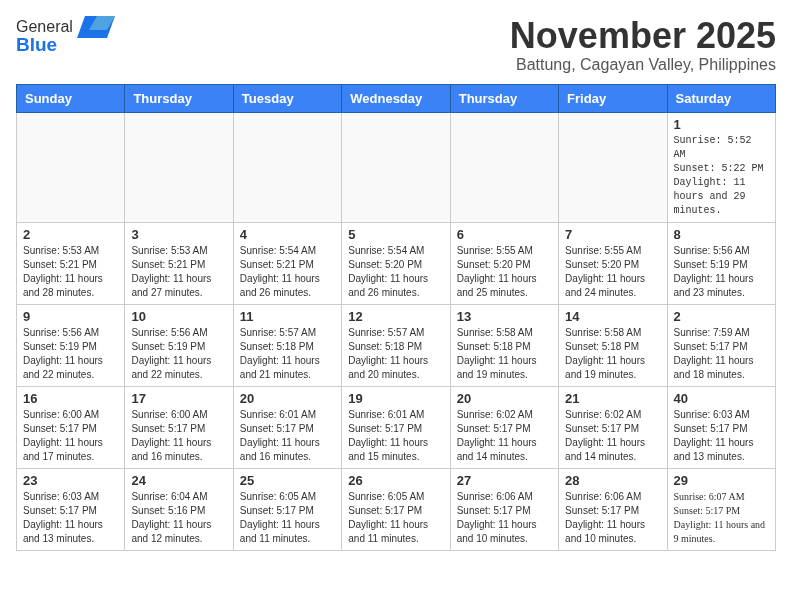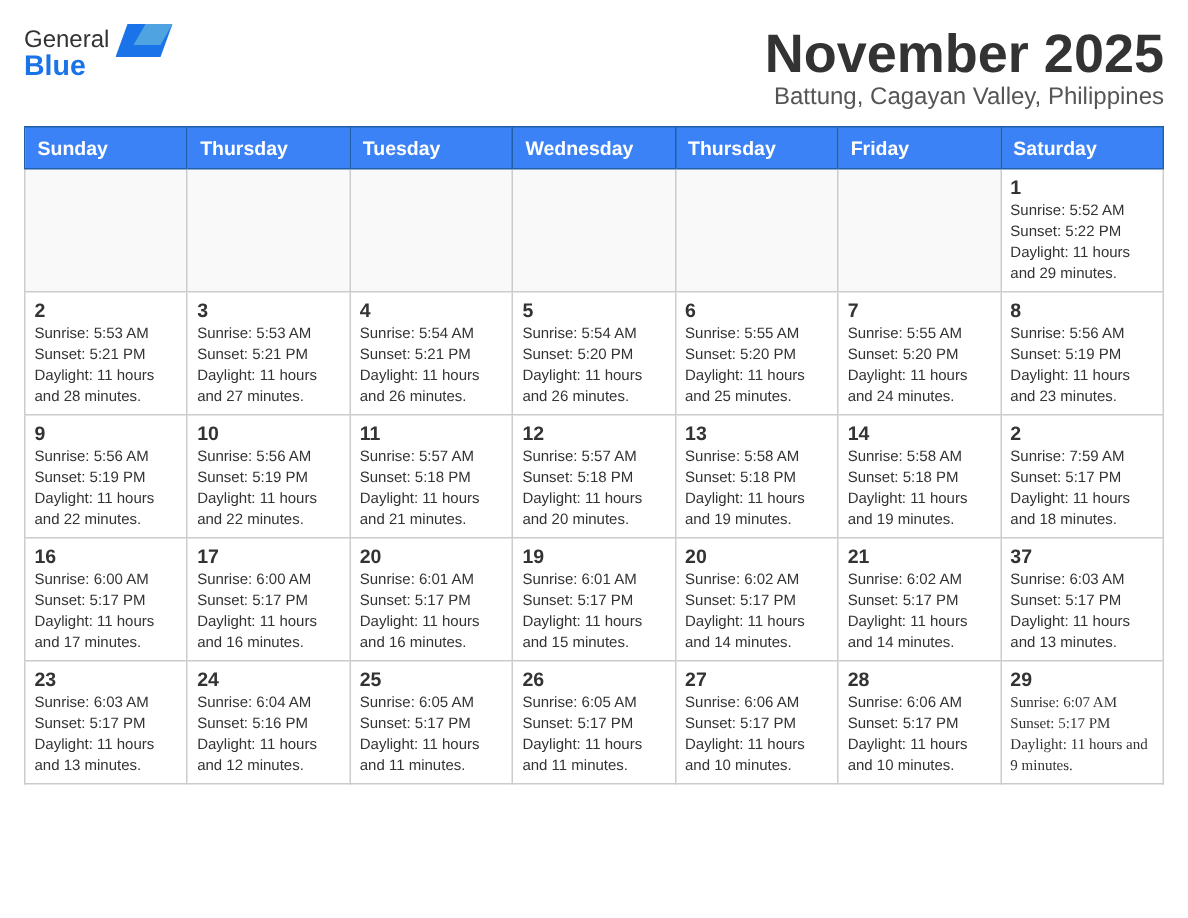--- a/index.html
+++ b/index.html
@@ -111,21 +111,21 @@
   <tbody id="calendar-body">
   <tr>
         <td class="empty"></td>
         <td class="empty"></td>
         <td class="empty"></td>
         <td class="empty"></td>
         <td class="empty"></td>
         <td class="empty"></td>
         <td>
           <span class="day-number">1</span>
-          <div class="cell-content" style="white-space: pre-line;">Sunrise: 5:52 AM
+          <div class="cell-content" style="white-space: pre-line; font-family: Liberation Mono, monospace;">Sunrise: 5:52 AM
 Sunset: 5:22 PM
 Daylight: 11 hours and 29 minutes.</div>
         </td>
       </tr>
       <tr>
         <td>
           <span class="day-number">2</span>
           <div class="cell-content" style="white-space: pre-line;">Sunrise: 5:53 AM
 Sunset: 5:21 PM
 Daylight: 11 hours and 28 minutes.</div>
@@ -242,21 +242,21 @@
 Sunset: 5:17 PM
 Daylight: 11 hours and 14 minutes.</div>
         </td>
         <td>
           <span class="day-number">21</span>
           <div class="cell-content" style="white-space: pre-line;">Sunrise: 6:02 AM
 Sunset: 5:17 PM
 Daylight: 11 hours and 14 minutes.</div>
         </td>
         <td>
-          <span class="day-number">37</span>
+          <span class="day-number">40</span>
           <div class="cell-content" style="white-space: pre-line;">Sunrise: 6:03 AM
 Sunset: 5:17 PM
 Daylight: 11 hours and 13 minutes.</div>
         </td>
       </tr>
       <tr>
         <td>
           <span class="day-number">23</span>
           <div class="cell-content" style="white-space: pre-line;">Sunrise: 6:03 AM
 Sunset: 5:17 PM

